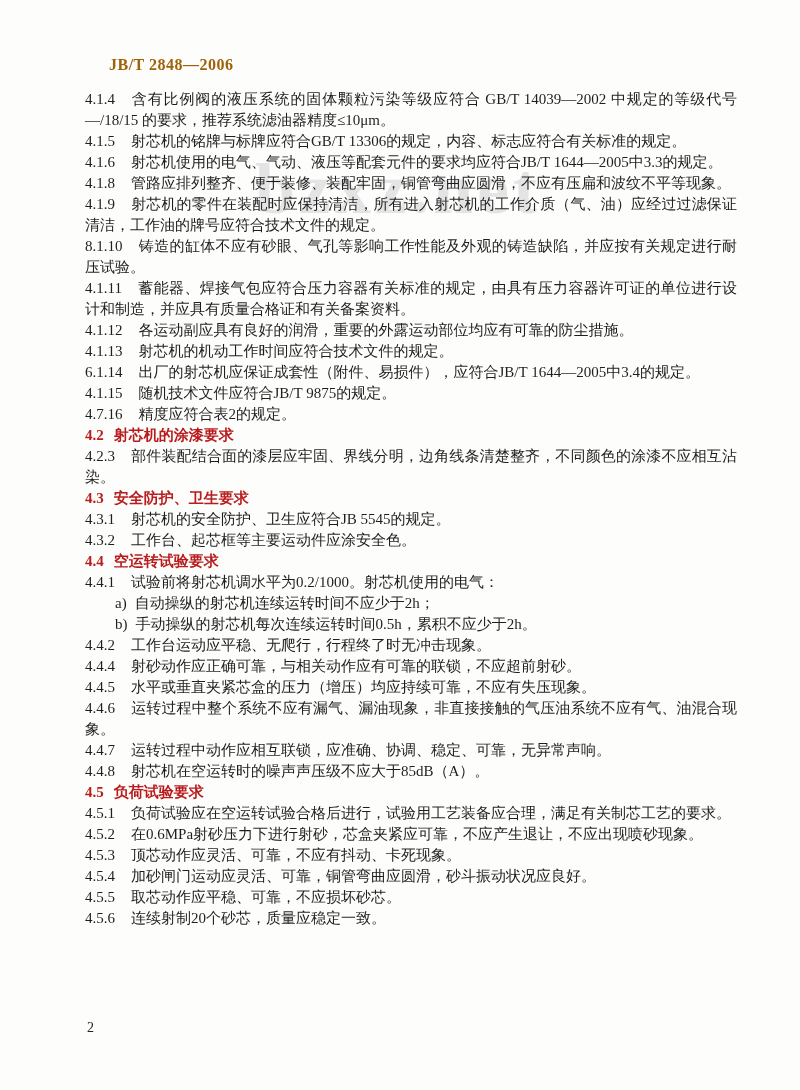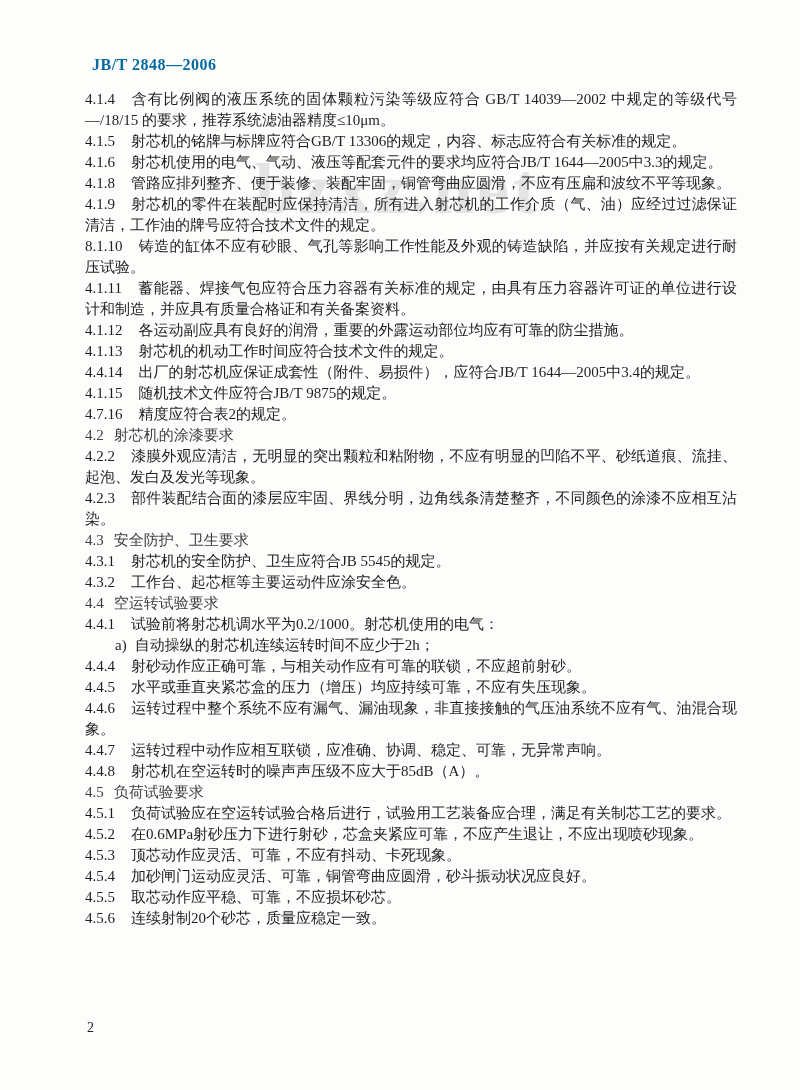--- a/index.html
+++ b/index.html
@@ -9,24 +9,24 @@
     font-family: "Liberation Serif", "DejaVu Serif", serif;
   }
   .page {
     position: relative;
     width: 800px; height: 1090px;
     background: #fdfdfc;
     overflow: hidden;
   }
   .std-header {
     position: absolute;
-    left: 92px; top: 56px;
+    left: 109px; top: 56px;
     font-size: 16px;
     font-weight: bold;
-    color: #0369a1;
+    color: #a16207;
     letter-spacing: 0.5px;
     z-index: 2;
   }
   .watermark {
     position: absolute;
     left: 255px; top: 148px;
     font-size: 72px;
     font-weight: bold;
     color: #c8c8c8;
     opacity: 0.45;
@@ -42,21 +42,21 @@
     z-index: 1;
   }
   .para {
     margin: 0;
     font-size: 15px;
     line-height: 21px;
     text-align: justify;
     color: #1e1e1e;
   }
   .para .num { margin-right: 16px; white-space: nowrap; }
-  .para.section { font-weight: normal; color: #404040; }
+  .para.section { font-weight: bold; color: #b91c1c; }
   .para.section .num { margin-right: 10px; }
   .para.sub { padding-left: 30px; }
   .para.sub .num { margin-right: 8px; }
   .page-number {
     position: absolute;
     left: 87px; top: 1020px;
     font-size: 14px;
     color: #222;
     z-index: 1;
   }
@@ -80,46 +80,47 @@
   <p class="para clause"><span class="num">4.1.9</span><span class="txt">射芯机的零件在装配时应保持清洁，所有进入射芯机的工作介质（气、油）应经过过滤保证清洁，工作油的牌号应符合技术文件的规定。</span></p>
 
   <p class="para clause"><span class="num">8.1.10</span><span class="txt">铸造的缸体不应有砂眼、气孔等影响工作性能及外观的铸造缺陷，并应按有关规定进行耐压试验。</span></p>
 
   <p class="para clause"><span class="num">4.1.11</span><span class="txt">蓄能器、焊接气包应符合压力容器有关标准的规定，由具有压力容器许可证的单位进行设计和制造，并应具有质量合格证和有关备案资料。</span></p>
 
   <p class="para clause"><span class="num">4.1.12</span><span class="txt">各运动副应具有良好的润滑，重要的外露运动部位均应有可靠的防尘措施。</span></p>
 
   <p class="para clause"><span class="num">4.1.13</span><span class="txt">射芯机的机动工作时间应符合技术文件的规定。</span></p>
 
-  <p class="para clause"><span class="num">4.4.14</span><span class="txt">出厂的射芯机应保证成套性（附件、易损件），应符合JB/T 1644—2005中3.4的规定。</span></p>
+  <p class="para clause"><span class="num">6.1.14</span><span class="txt">出厂的射芯机应保证成套性（附件、易损件），应符合JB/T 1644—2005中3.4的规定。</span></p>
 
   <p class="para clause"><span class="num">4.1.15</span><span class="txt">随机技术文件应符合JB/T 9875的规定。</span></p>
 
   <p class="para clause"><span class="num">4.7.16</span><span class="txt">精度应符合表2的规定。</span></p>
 
   <p class="para section"><span class="num">4.2</span><span class="txt">射芯机的涂漆要求</span></p>
 
 
-  <p class="para clause"><span class="num">4.2.2</span><span class="txt">漆膜外观应清洁，无明显的突出颗粒和粘附物，不应有明显的凹陷不平、砂纸道痕、流挂、起泡、发白及发光等现象。</span></p>
 
   <p class="para clause"><span class="num">4.2.3</span><span class="txt">部件装配结合面的漆层应牢固、界线分明，边角线条清楚整齐，不同颜色的涂漆不应相互沾染。</span></p>
 
   <p class="para section"><span class="num">4.3</span><span class="txt">安全防护、卫生要求</span></p>
 
   <p class="para clause"><span class="num">4.3.1</span><span class="txt">射芯机的安全防护、卫生应符合JB 5545的规定。</span></p>
 
   <p class="para clause"><span class="num">4.3.2</span><span class="txt">工作台、起芯框等主要运动件应涂安全色。</span></p>
 
   <p class="para section"><span class="num">4.4</span><span class="txt">空运转试验要求</span></p>
 
   <p class="para clause"><span class="num">4.4.1</span><span class="txt">试验前将射芯机调水平为0.2/1000。射芯机使用的电气：</span></p>
 
   <p class="para sub"><span class="num">a)</span><span class="txt">自动操纵的射芯机连续运转时间不应少于2h；</span></p>
 
+  <p class="para sub"><span class="num">b)</span><span class="txt">手动操纵的射芯机每次连续运转时间0.5h，累积不应少于2h。</span></p>
 
+  <p class="para clause"><span class="num">4.4.2</span><span class="txt">工作台运动应平稳、无爬行，行程终了时无冲击现象。</span></p>
 
 
   <p class="para clause"><span class="num">4.4.4</span><span class="txt">射砂动作应正确可靠，与相关动作应有可靠的联锁，不应超前射砂。</span></p>
 
   <p class="para clause"><span class="num">4.4.5</span><span class="txt">水平或垂直夹紧芯盒的压力（增压）均应持续可靠，不应有失压现象。</span></p>
 
   <p class="para clause"><span class="num">4.4.6</span><span class="txt">运转过程中整个系统不应有漏气、漏油现象，非直接接触的气压油系统不应有气、油混合现象。</span></p>
 
   <p class="para clause"><span class="num">4.4.7</span><span class="txt">运转过程中动作应相互联锁，应准确、协调、稳定、可靠，无异常声响。</span></p>
 

